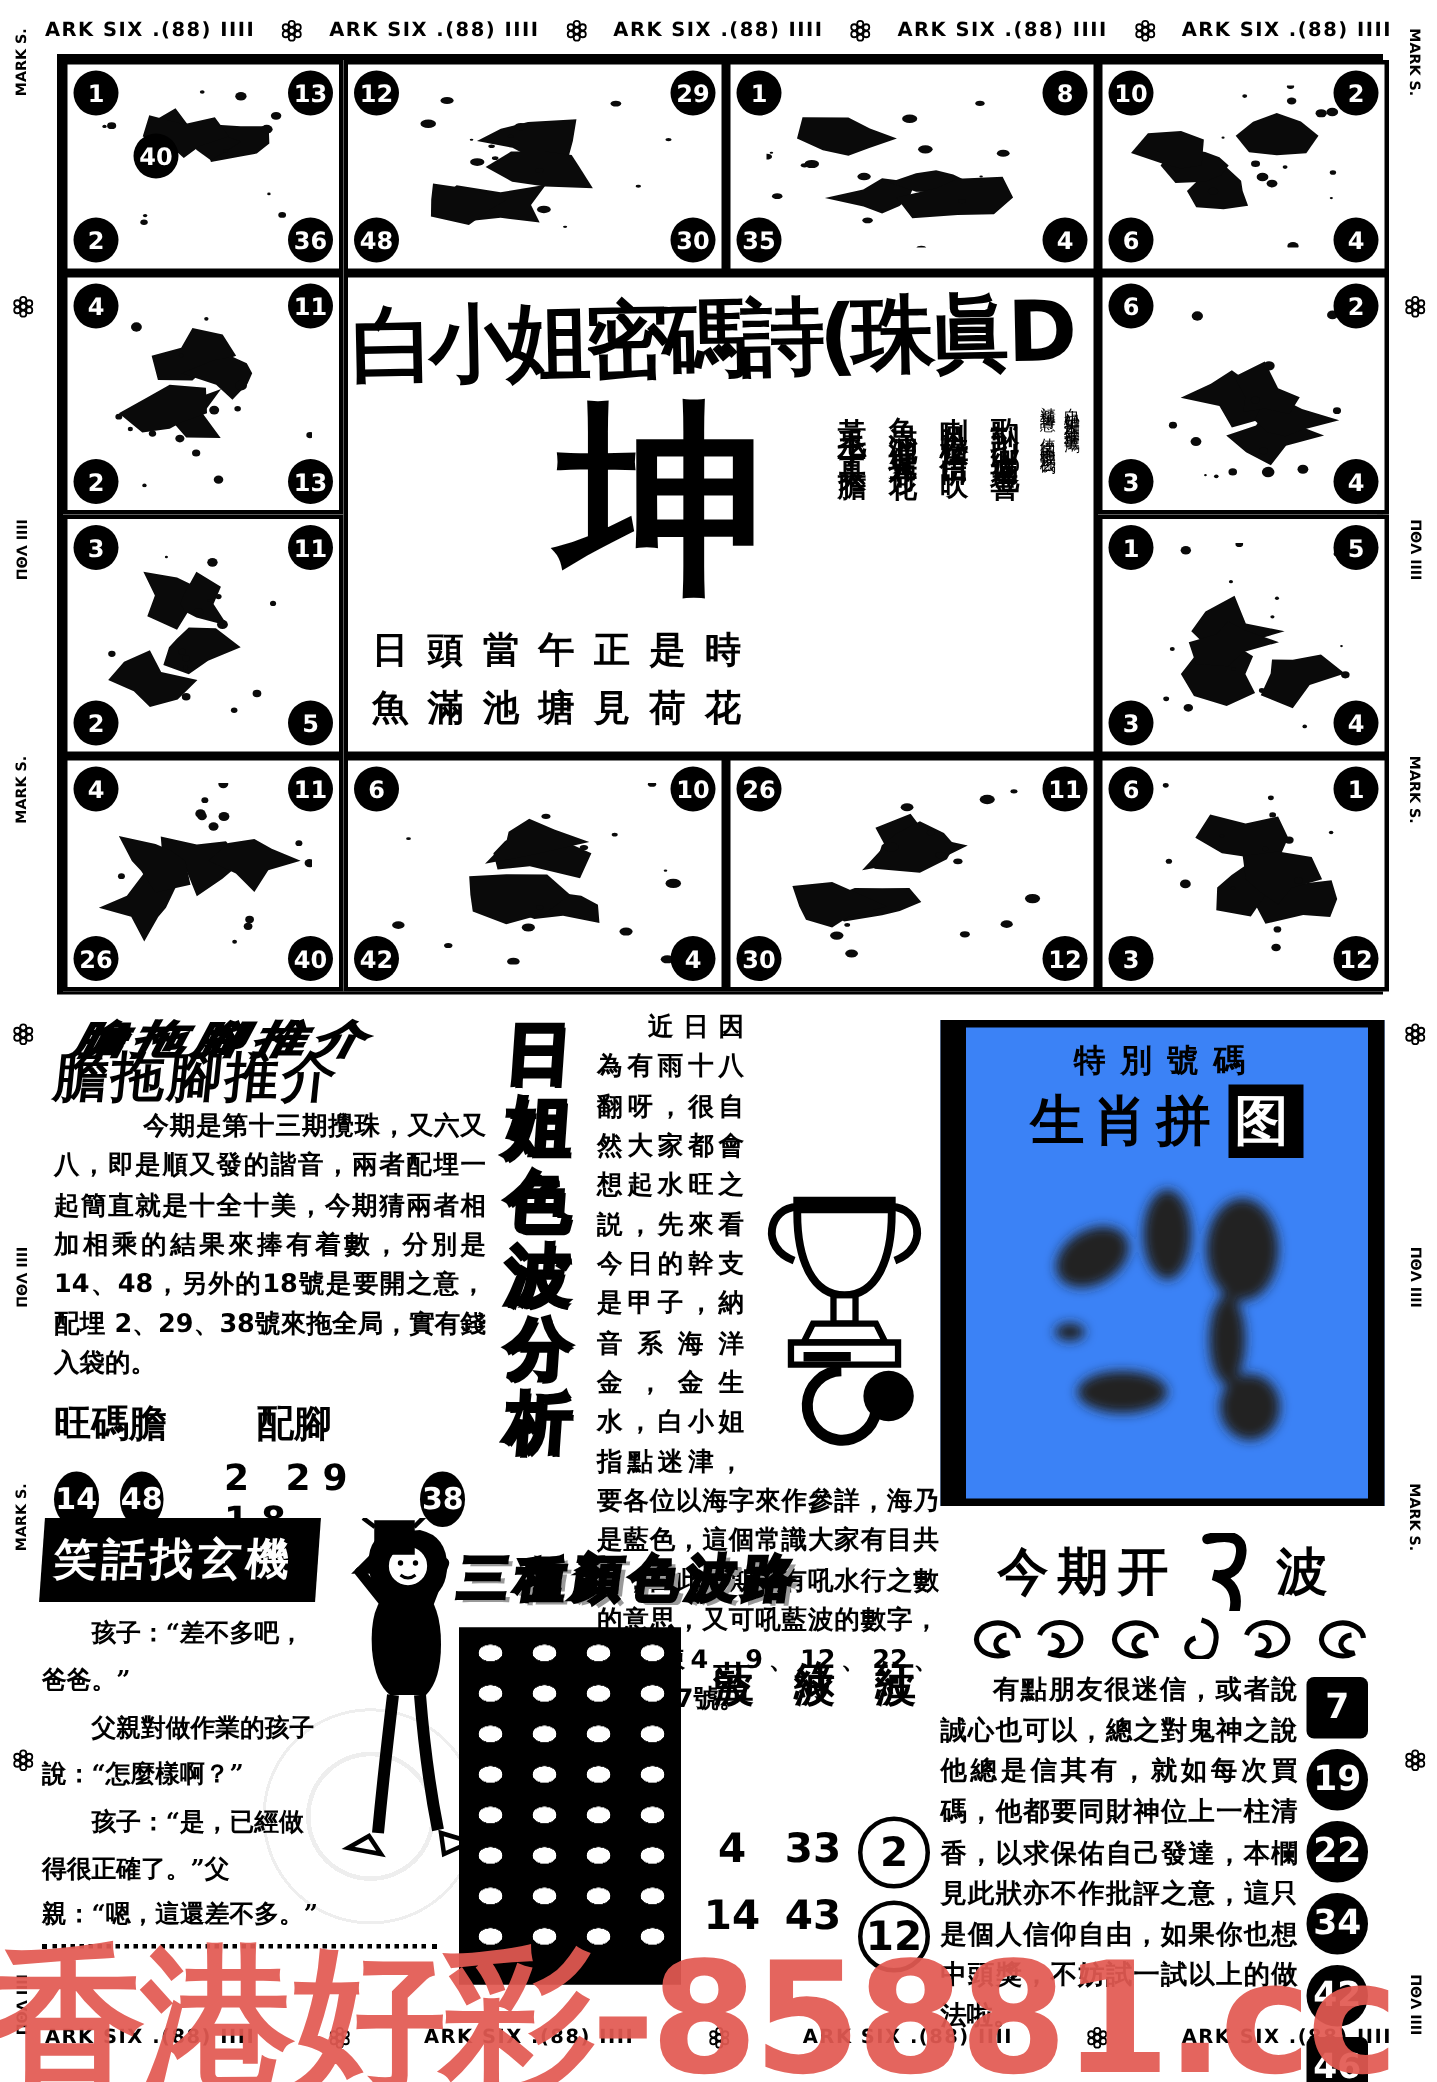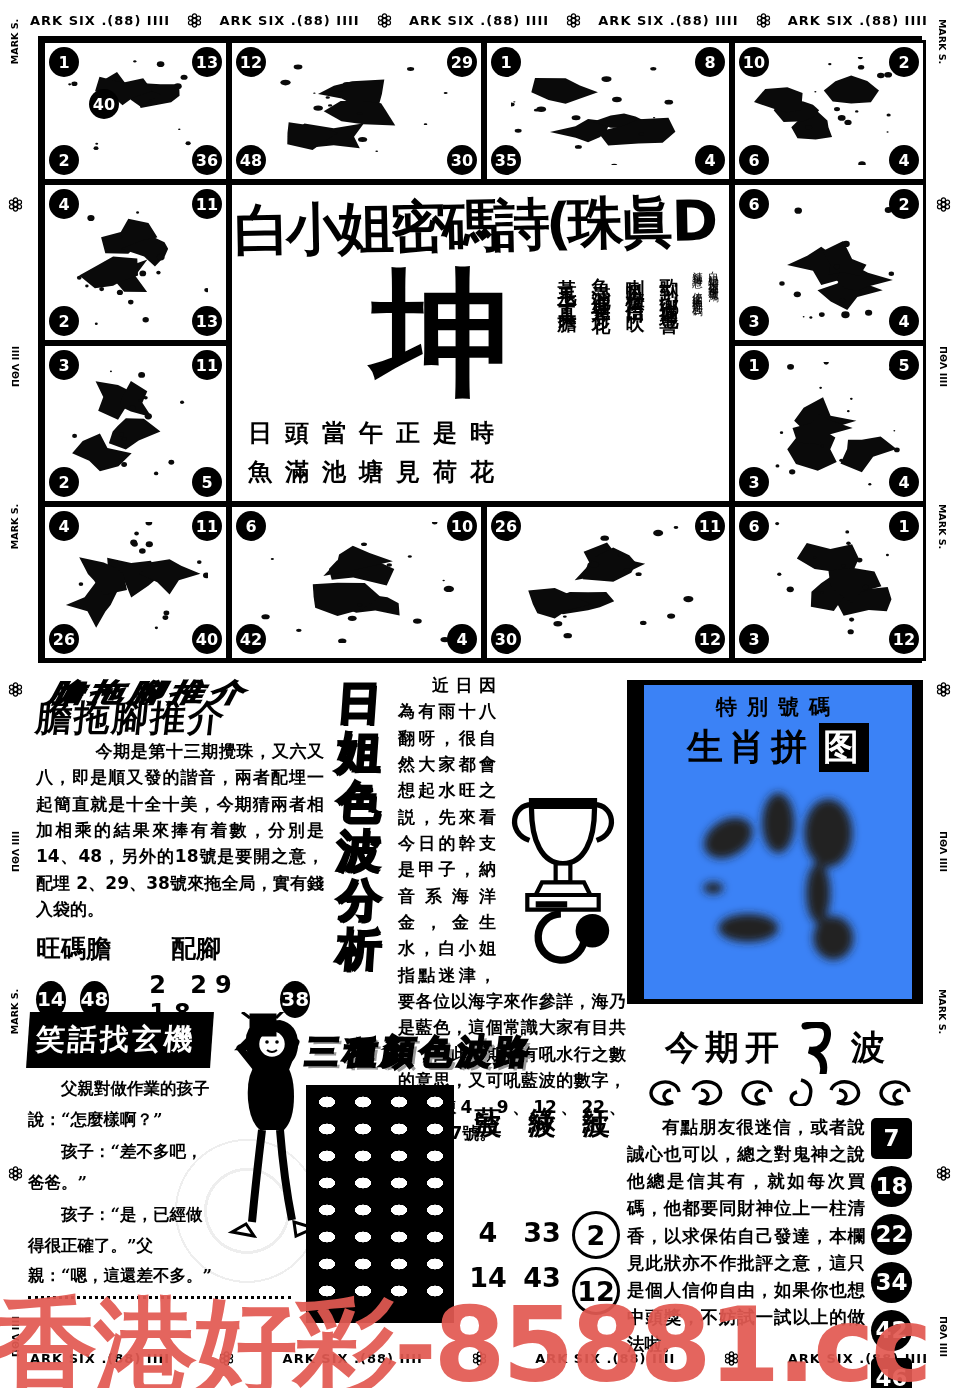--- a/index.html
+++ b/index.html
@@ -702,22 +702,22 @@
         <path d="M47 38 q5 4 10 0" fill="none" stroke="#000" stroke-width="2"></path>
         <rect x="30" y="2" width="26" height="22" fill="#000" stroke="#000"></rect>
         <path d="M30 6 l-8 -6 M56 6 l8 -8" stroke="#000" stroke-width="3"></path>
         <path d="M40 48 q-14 10 -12 40 q2 22 12 30 l24 0 q10 -10 10 -34 q0 -26 -12 -36 z" fill="#000"></path>
         <path d="M36 56 l-16 -20 M66 56 l10 -26" stroke="#000" stroke-width="7" stroke-linecap="round"></path>
         <path d="M42 118 q-6 50 -10 92 M60 118 q4 50 12 90" fill="none" stroke="#000" stroke-width="8"></path>
         <path d="M26 212 l-14 8 22 4 z M74 210 l20 6 -18 8 z" fill="#fff" stroke="#000" stroke-width="3"></path>
       </svg>
     </span>
     <div class="joke-body">
+      <p>孩子：“差不多吧，爸爸。”</p>
       <p>父親對做作業的孩子說：“怎麼樣啊？”</p>
-      <p>孩子：“差不多吧，爸爸。”</p>
       <p>孩子：“是，已經做得很正確了。”父親：“嗯，這還差不多。”</p>
     </div>
     <div class="joke-dots"></div>
   </div>
 
   <div id="sec-waves">
     <div class="waves-title">三種顏色波路</div>
     <div class="waves-flex">
       <div class="scales"></div>
       <div class="wave-cols">
@@ -765,21 +765,21 @@
           <path d="M4 14 a14 11 0 1 1 6 12 a8 6 0 1 0 2 -12" fill="none" stroke="#000" stroke-width="3.4"></path>
         </svg>
       <svg width="40" height="30" viewBox="0 0 40 30">
           <path d="M36 16 a14 11 0 1 0 -6 10 a8 6 0 1 1 -2 -12" fill="none" stroke="#000" stroke-width="3.4"></path>
         </svg>
     </div>
     <div class="issue-flex">
       <div class="issue-body para" style="text-indent:2em;font-size:17.5px;font-weight:700">有點朋友很迷信，或者說誠心也可以，總之對鬼神之說他總是信其有，就如每次買碼，他都要同財神位上一柱清香，以求保佑自己發達，本欄見此狀亦不作批評之意，這只是個人信仰自由，如果你也想中頭獎，不妨試一試以上的做法啦。</div>
       <div class="badge-col">
         <span class="badge square">7</span>
-        <span class="badge circle">18</span>
+        <span class="badge circle">19</span>
         <span class="badge circle">22</span>
         <span class="badge circle">34</span>
         <span class="badge circle">42</span>
         <span class="badge square">46</span>
       </div>
     </div>
   </div>
 
   <div id="watermark" style="color: rgb(226, 90, 82);">香港好彩-85881.cc</div>
 

